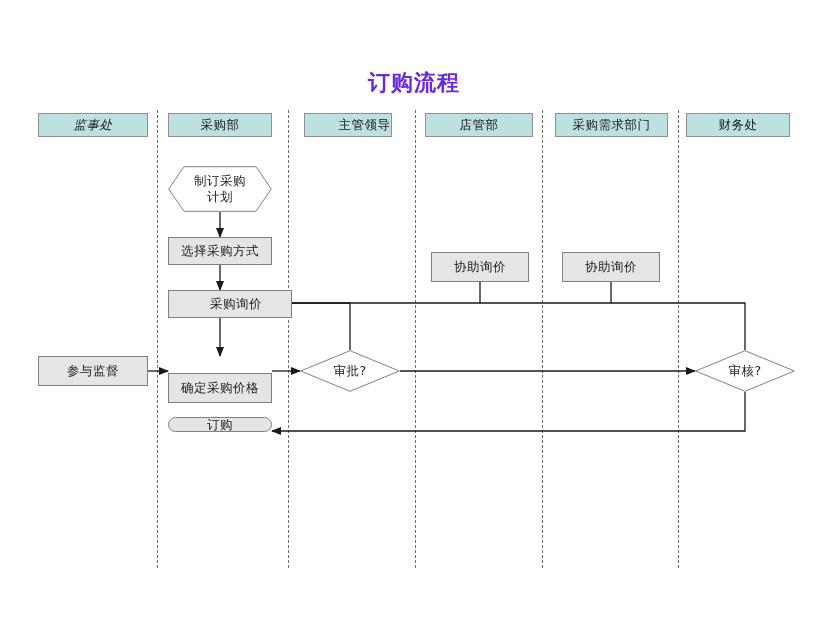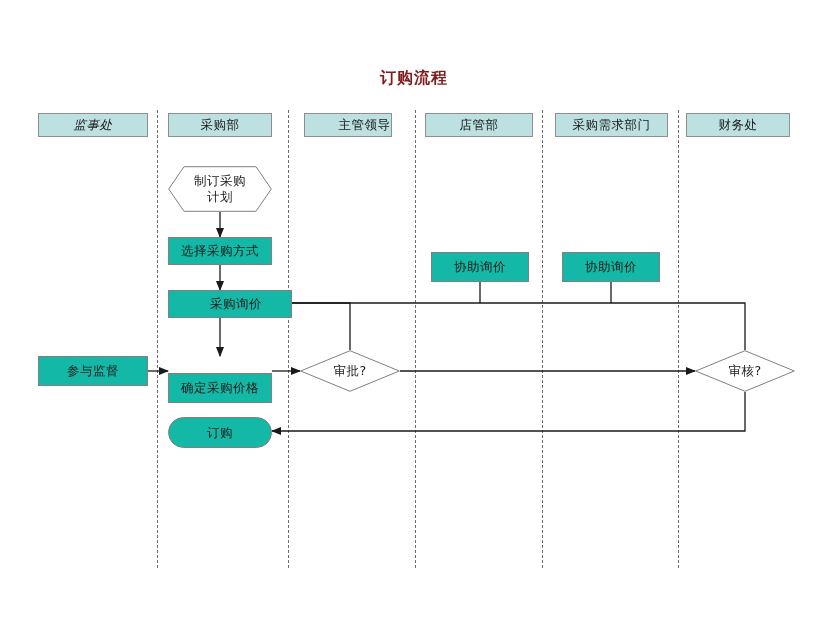--- a/index.html
+++ b/index.html
@@ -12,23 +12,23 @@
     position:relative;
     width:828px;
     height:644px;
     background:#ffffff;
     overflow:hidden;
   }
   #diagram-title{
     position:absolute;
     left:0; top:68px; width:828px;
     text-align:center;
-    font-size:16px;
+    font-size:22px;
     font-weight:bold;
-    color:#7f1d1d;
+    color:#6d28d9;
     letter-spacing:1px;
   }
   .lane-header{
     position:absolute;
     height:24px;
     background:#bde0e0;
     border:1px solid #8f8f8f;
     box-sizing:border-box;
     display:flex;
     align-items:center;
@@ -46,21 +46,21 @@
   }
   .node{
     position:absolute;
     box-sizing:border-box;
     display:flex;
     align-items:center;
     justify-content:center;
     text-align:center;
     font-size:12.5px;
     color:#1a1a1a;
-    background:#14b8a6;
+    background:#e5e5e5;
     letter-spacing:0.5px;
   }
   .node.rect{
     border:1px solid #808080;
   }
   .node.stadium{
     border:1px solid #808080;
     border-radius:16px;
   }
   .node.hex, .node.diamond{
@@ -151,21 +151,21 @@
       </div>
       <div class="node rect" style="left: 168px; top: 237px; width: 104px; height: 28px;">
         <span class="lbl">选择采购方式</span>
       </div>
       <div class="node rect" style="left: 168px; top: 290px; width: 124px; height: 28px; padding-left: 12px;">
         <span class="lbl">采购询价</span>
       </div>
       <div class="node rect" style="left: 168px; top: 356px; width: 104px; height: 30px; margin-top: 17px;">
         <span class="lbl">确定采购价格</span>
       </div>
-      <div class="node stadium" style="left: 168px; top: 417px; width: 104px; height: 31px;">
+      <div class="node stadium" style="left: 168px; top: 417px; width: 104px; height: 15px;">
         <span class="lbl">订购</span>
       </div>
       <div class="node rect" style="left: 38px; top: 356px; width: 110px; height: 30px;">
         <span class="lbl">参与监督</span>
       </div>
       <div class="node diamond" style="left: 300px; top: 350px; width: 100px; height: 42px;">
         <svg class="shape-svg" width="100" height="42" viewBox="0 0 100 42">
           <polygon points="0.7,21 50,0.7 99.3,21 50,41.3" fill="#ffffff" stroke="#808080" stroke-width="1"></polygon>
         </svg>
         <span class="lbl">审批?</span>

